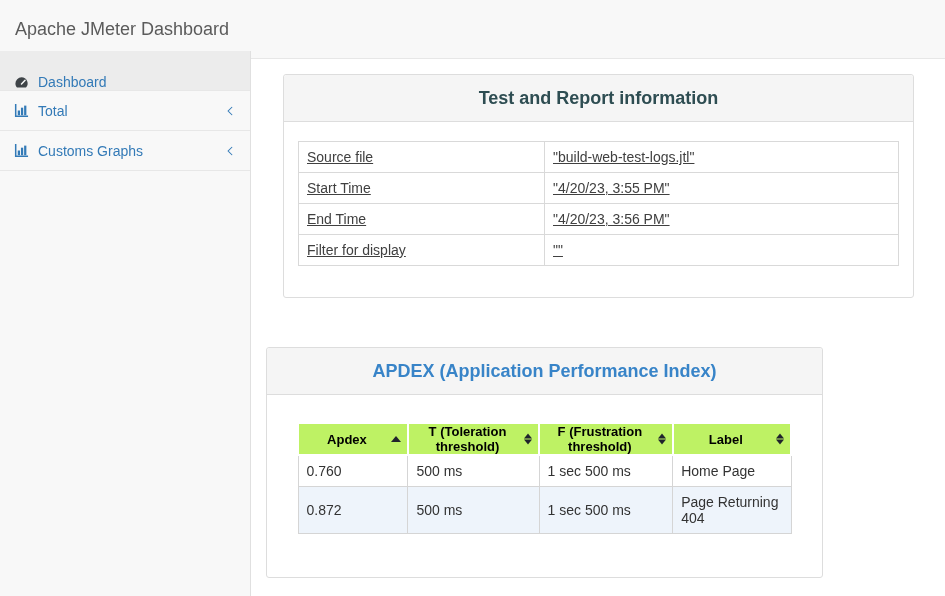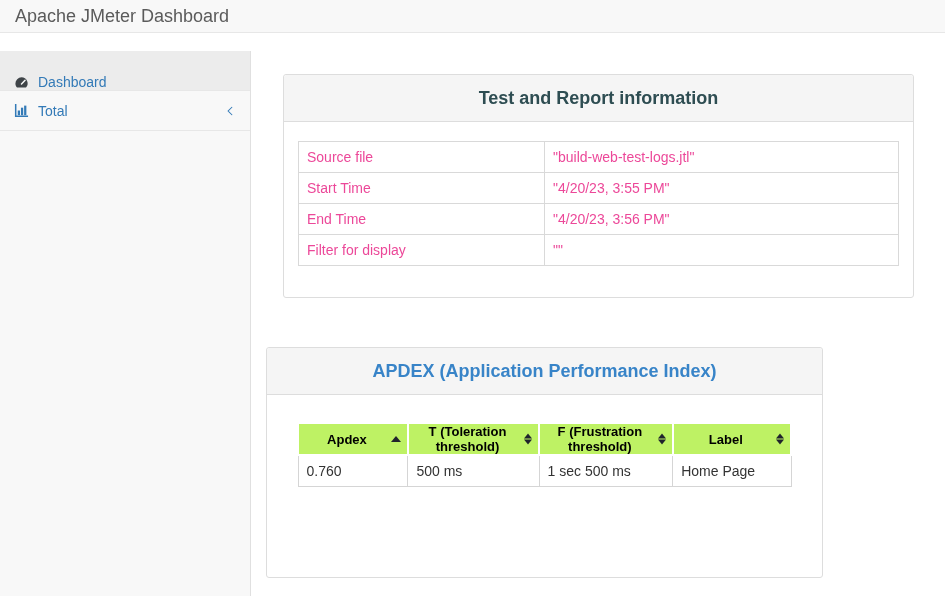--- a/index.html
+++ b/index.html
@@ -4,21 +4,21 @@
 <style>
   * { box-sizing: border-box; }
   html,body { margin:0; padding:0; }
   body {
     width:945px; height:596px; position:relative; overflow:hidden;
     background:#ffffff; font-family:"Liberation Sans", sans-serif;
   }
 
   
   .navbar {
-    position:absolute; top:0; left:0; width:945px; height:33px;
+    position:absolute; top:0; left:0; width:945px; height:59px;
     background:#f8f8f8; border-bottom:1px solid #e7e7e7;
     display:flex; align-items:center; padding-left:15px;
   }
   .brand { font-size:18px; color:#5b5b5b; }
 
   
   .sidebar {
     position:absolute; top:51px; left:0; width:251px; height:545px;
     background:#f8f8f8; border-right:1px solid #e0e0e0;
   }
@@ -42,21 +42,21 @@
     border-radius:3px 3px 0 0;
   }
   .panel-heading h2 { margin:0; font-size:18px; font-weight:bold; }
   #panel-test-info { left:283px; top:74px; width:631px; height:224px; }
   #panel-test-info h2 { color:#2e4d52; }
   #panel-apdex { left:266px; top:347px; width:557px; height:231px; }
   #panel-apdex h2 { color:#3884c8; }
 
   
   .info-body { padding:19px 14px; }
-  table.info { width:100%; border-collapse:collapse; font-size:14px; color:#ec4899; }
+  table.info { width:100%; border-collapse:collapse; font-size:14px; color:#404040;text-decoration:underline; }
   table.info td { border:1px solid #d9d9d9; padding:7px 8px; height:31px; background:#fff; }
   table.info td.lbl { width:41%; }
 
   
   .apdex-body { padding:27px 30px 32px 30px; }
   table.apdex { width:100%; border-collapse:collapse; font-size:14px; color:#333; table-layout:fixed; }
   table.apdex th {
     background:#bef264; border:2px solid #ffffff;
     font-size:13px; font-weight:bold; color:#000;
     height:28px; text-align:center; position:relative; padding:0 20px 0 8px;
@@ -101,20 +101,36 @@
         <rect x="10.8" y="2.8" width="2.4" height="10.2" fill="#337ab7"></rect>
       </svg>
     </span>
     <span>Total</span>
     <span class="chev">
       <svg width="12" height="12" viewBox="0 0 16 16">
         <path d="M10.5 3 5.5 8l5 5" fill="none" stroke="#337ab7" stroke-width="1.4" stroke-linecap="round"></path>
       </svg>
     </span>
   </div>
+  <div class="side-item">
+    <span class="icon">
+      <svg width="15" height="15" viewBox="0 0 16 16">
+        <path d="M1.8 1v13H15" stroke="#337ab7" stroke-width="1.6" fill="none"></path>
+        <rect x="4" y="8" width="2.4" height="5" fill="#337ab7"></rect>
+        <rect x="7.4" y="5" width="2.4" height="8" fill="#337ab7"></rect>
+        <rect x="10.8" y="2.8" width="2.4" height="10.2" fill="#337ab7"></rect>
+      </svg>
+    </span>
+    <span>Customs Graphs</span>
+    <span class="chev">
+      <svg width="12" height="12" viewBox="0 0 16 16">
+        <path d="M10.5 3 5.5 8l5 5" fill="none" stroke="#337ab7" stroke-width="1.4" stroke-linecap="round"></path>
+      </svg>
+    </span>
+  </div>
 </div>
 
 <div class="panel" id="panel-test-info">
   <div class="panel-heading">
     <h2>Test and Report information</h2>
   </div>
   <div class="info-body">
     <table class="info">
       <tbody>
         <tr>
@@ -175,16 +191,22 @@
           </th>
         </tr>
       </thead>
       <tbody>
         <tr>
           <td>0.760</td>
           <td>500 ms</td>
           <td>1 sec 500 ms</td>
           <td>Home Page</td>
         </tr>
+        <tr>
+          <td>0.872</td>
+          <td>500 ms</td>
+          <td>1 sec 500 ms</td>
+          <td>Page Returning 404</td>
+        </tr>
       </tbody>
     </table>
   </div>
 </div>
 
 </body></html>

